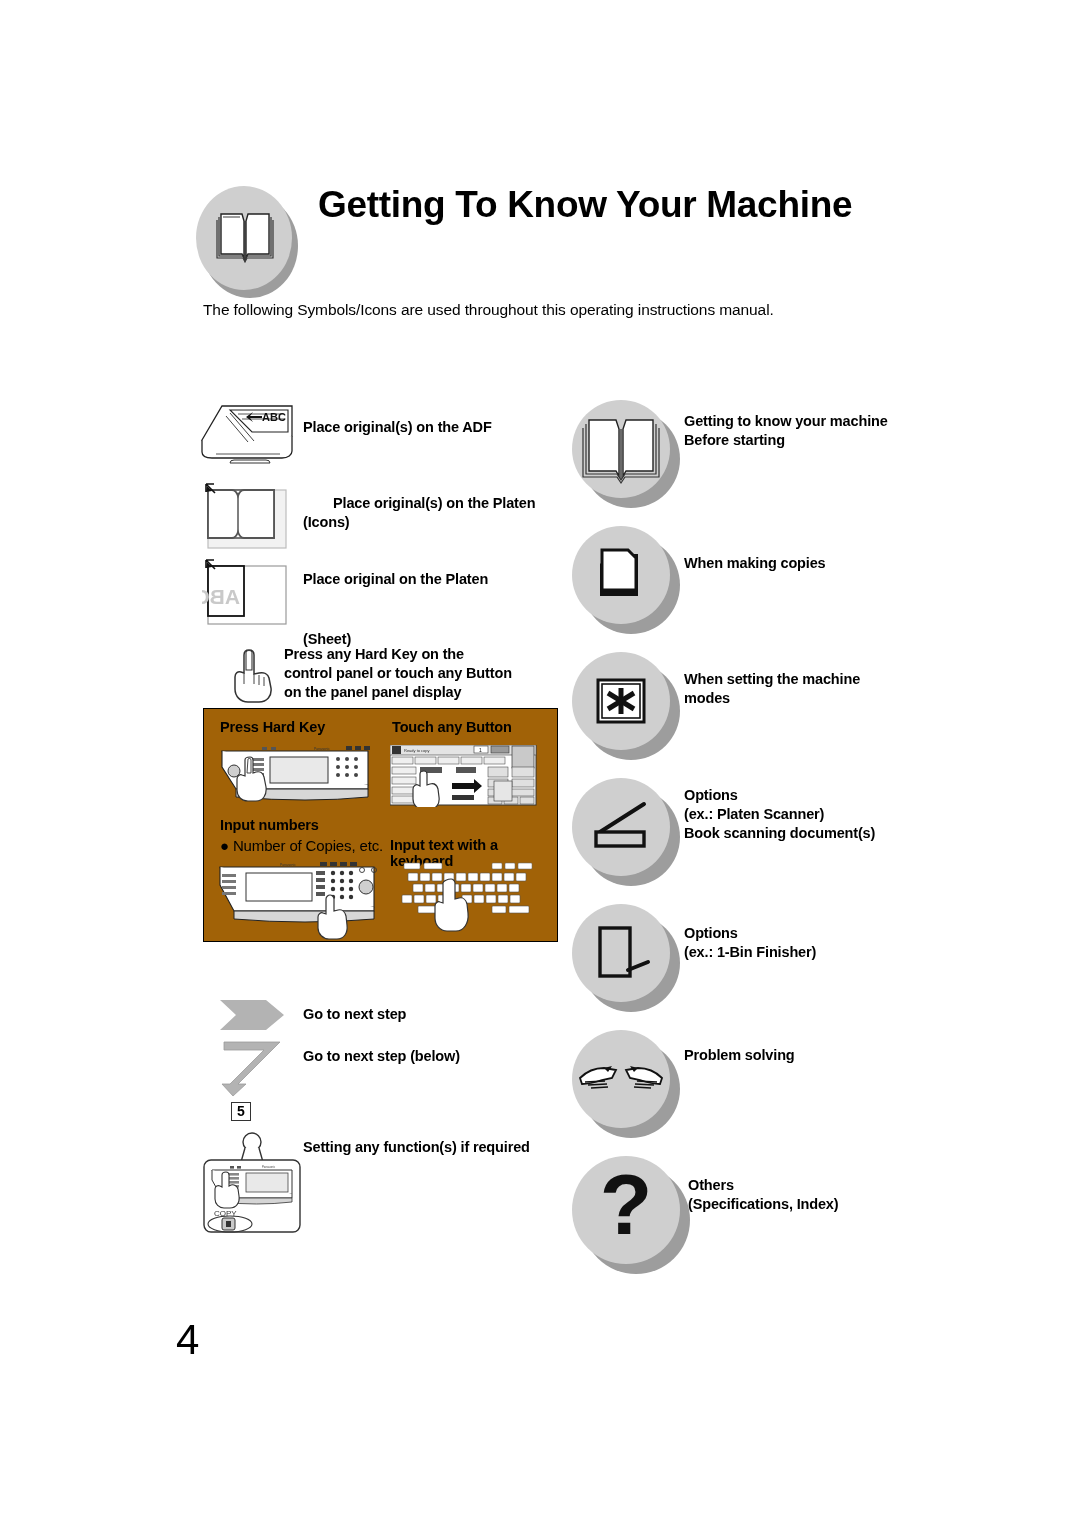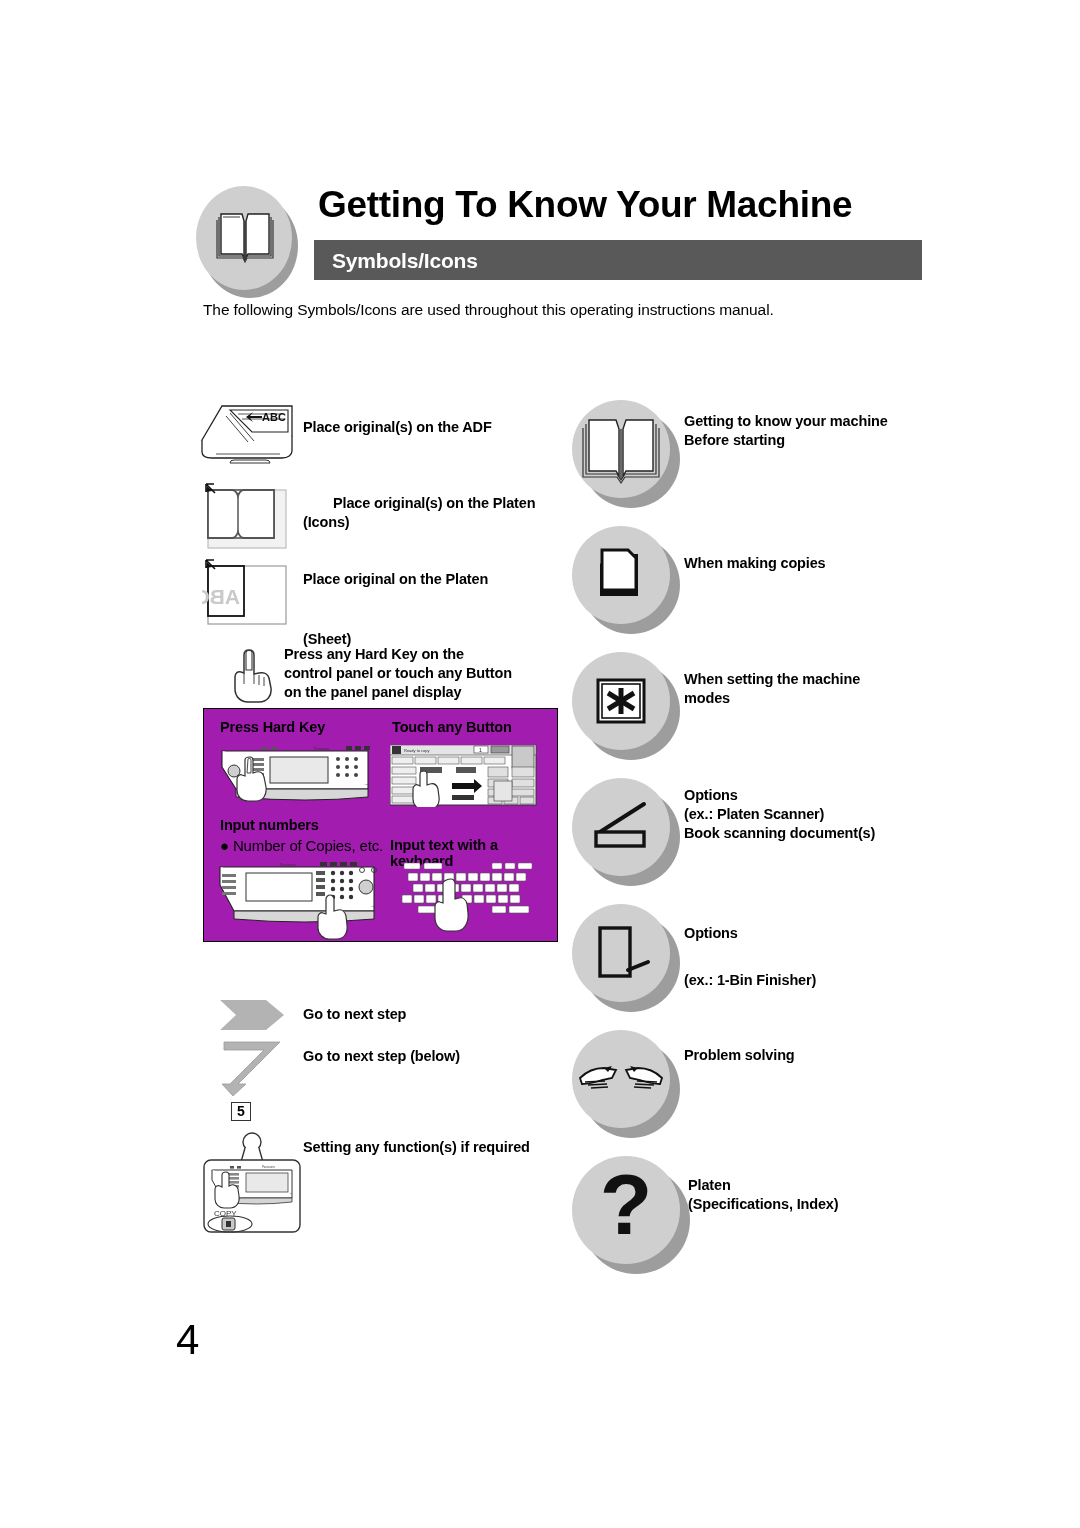--- a/index.html
+++ b/index.html
@@ -57,21 +57,21 @@
   }
 
   
   .lrow { position:absolute; }
   .lrow .art { position:absolute; left:0; top:0; }
   .lrow .txt { position:absolute; }
 
   
   #panel-box{
     position:absolute; left:7px; top:312px; width:355px; height:234px;
-    border:1.4px solid #000; background:#a21caf;
+    border:1.4px solid #000; background:#a16207;
   }
   .panel-cap{
     position:absolute; font-size:14.5px; font-weight:bold; letter-spacing:-0.15px;
   }
 
   
   .rrow { position:absolute; }
   .circle-wrap{ position:absolute; left:0; top:0; width:108px; height:108px; }
   .circle-shadow{
     position:absolute; left:10px; top:10px; width:98px; height:98px;
@@ -104,23 +104,20 @@
       <path d="M53,6 L32,6 L30,13 L30,50 L32,46 L53,46 Z" fill="#fff" stroke="#222" stroke-width="1.4"></path>
       <path d="M7,9 L24,9 M7,9 L24,9" stroke="#555" stroke-width="0.7" fill="none"></path>
       <path d="M3,9 L3,48 L27,48 L29,52 L31,48 L55,48 L55,9" fill="none" stroke="#333" stroke-width="1.2"></path>
       <path d="M1,12 L1,50 L27,50 L29,54 L31,50 L57,50 L57,12" fill="none" stroke="#333" stroke-width="1.2"></path>
       <line x1="29" y1="13" x2="29" y2="52" stroke="#333" stroke-width="1.2"></line>
     </svg>
   </div>
 
   <div id="header-title">Getting To Know Your Machine</div>
 
-  <div id="header-subbar">
-    <div class="label">Symbols/Icons</div>
-  </div>
 </div>
 
 <div id="intro-text">The following Symbols/Icons are used throughout this operating instructions manual.</div>
 
 <div id="col-left">
 
   <div class="lrow" style="left:0;top:0;width:370px;height:80px;">
     <svg class="art" width="104" height="74" viewBox="0 0 104 74">
       <path d="M6,44 L26,10 L96,10 L96,40 L78,52 L10,52 Z" fill="#fff" stroke="#222" stroke-width="1.3"></path>
       <path d="M6,44 L6,56 C6,60 10,62 16,62 L86,62 C92,62 96,59 96,55 L96,40" fill="#fff" stroke="#222" stroke-width="1.3"></path>
@@ -476,21 +473,21 @@
   <div class="rrow" style="left:0;top:508px;width:400px;height:110px;">
     <div class="circle-wrap">
       <div class="circle-shadow"></div>
       <div class="circle-face"></div>
       <svg class="circle-glyph" viewBox="0 0 98 98">
         <rect x="28" y="24" width="30" height="48" fill="#cfcfcf" stroke="#111" stroke-width="3.4"></rect>
         <line x1="56" y1="66" x2="76" y2="58" stroke="#111" stroke-width="4" stroke-linecap="round"></line>
       </svg>
     </div>
     <div class="txt row-label" style="top:20px;">Options</div>
-    <div class="txt row-label" style="top:39px;margin-top:28px;">(ex.: 1-Bin Finisher)</div>
+    <div class="txt row-label" style="top:39px;">(ex.: 1-Bin Finisher)</div>
   </div>
 
   <div class="rrow" style="left:0;top:634px;width:400px;height:110px;">
     <div class="circle-wrap">
       <div class="circle-shadow"></div>
       <div class="circle-face"></div>
       <svg class="circle-glyph" viewBox="0 0 98 98">
         <path d="M8,48 C14,42 22,38 32,38 L44,40 L40,48 L30,50 C24,52 16,54 10,54 Z" fill="#fff" stroke="#111" stroke-width="1.8"></path>
         <path d="M13,52 L33,51 M16,55 L35,54 M19,58 L36,57" stroke="#111" stroke-width="1.3" fill="none"></path>
         <path d="M32,38 L40,36 L36,42 Z" fill="#111"></path>
@@ -503,18 +500,18 @@
   </div>
 
   <div class="rrow" style="left:0;top:760px;width:400px;height:120px;">
     <div class="circle-wrap" style="width:120px;height:120px;">
       <div class="circle-shadow" style="width:108px;height:108px;"></div>
       <div class="circle-face" style="width:108px;height:108px;"></div>
       <svg class="circle-glyph" style="width:108px;height:108px;" viewBox="0 0 108 108">
         <text x="54" y="78" text-anchor="middle" font-family="Liberation Sans, sans-serif" font-size="86" font-weight="bold" fill="#111">?</text>
       </svg>
     </div>
-    <div class="txt row-label" style="left:116px;top:20px;">Platen</div>
+    <div class="txt row-label" style="left:116px;top:20px;">Others</div>
     <div class="txt row-label" style="left:116px;top:39px;">(Specifications, Index)</div>
   </div>
 </div>
 
 <div id="page-number">4</div>
 
 </body></html>

